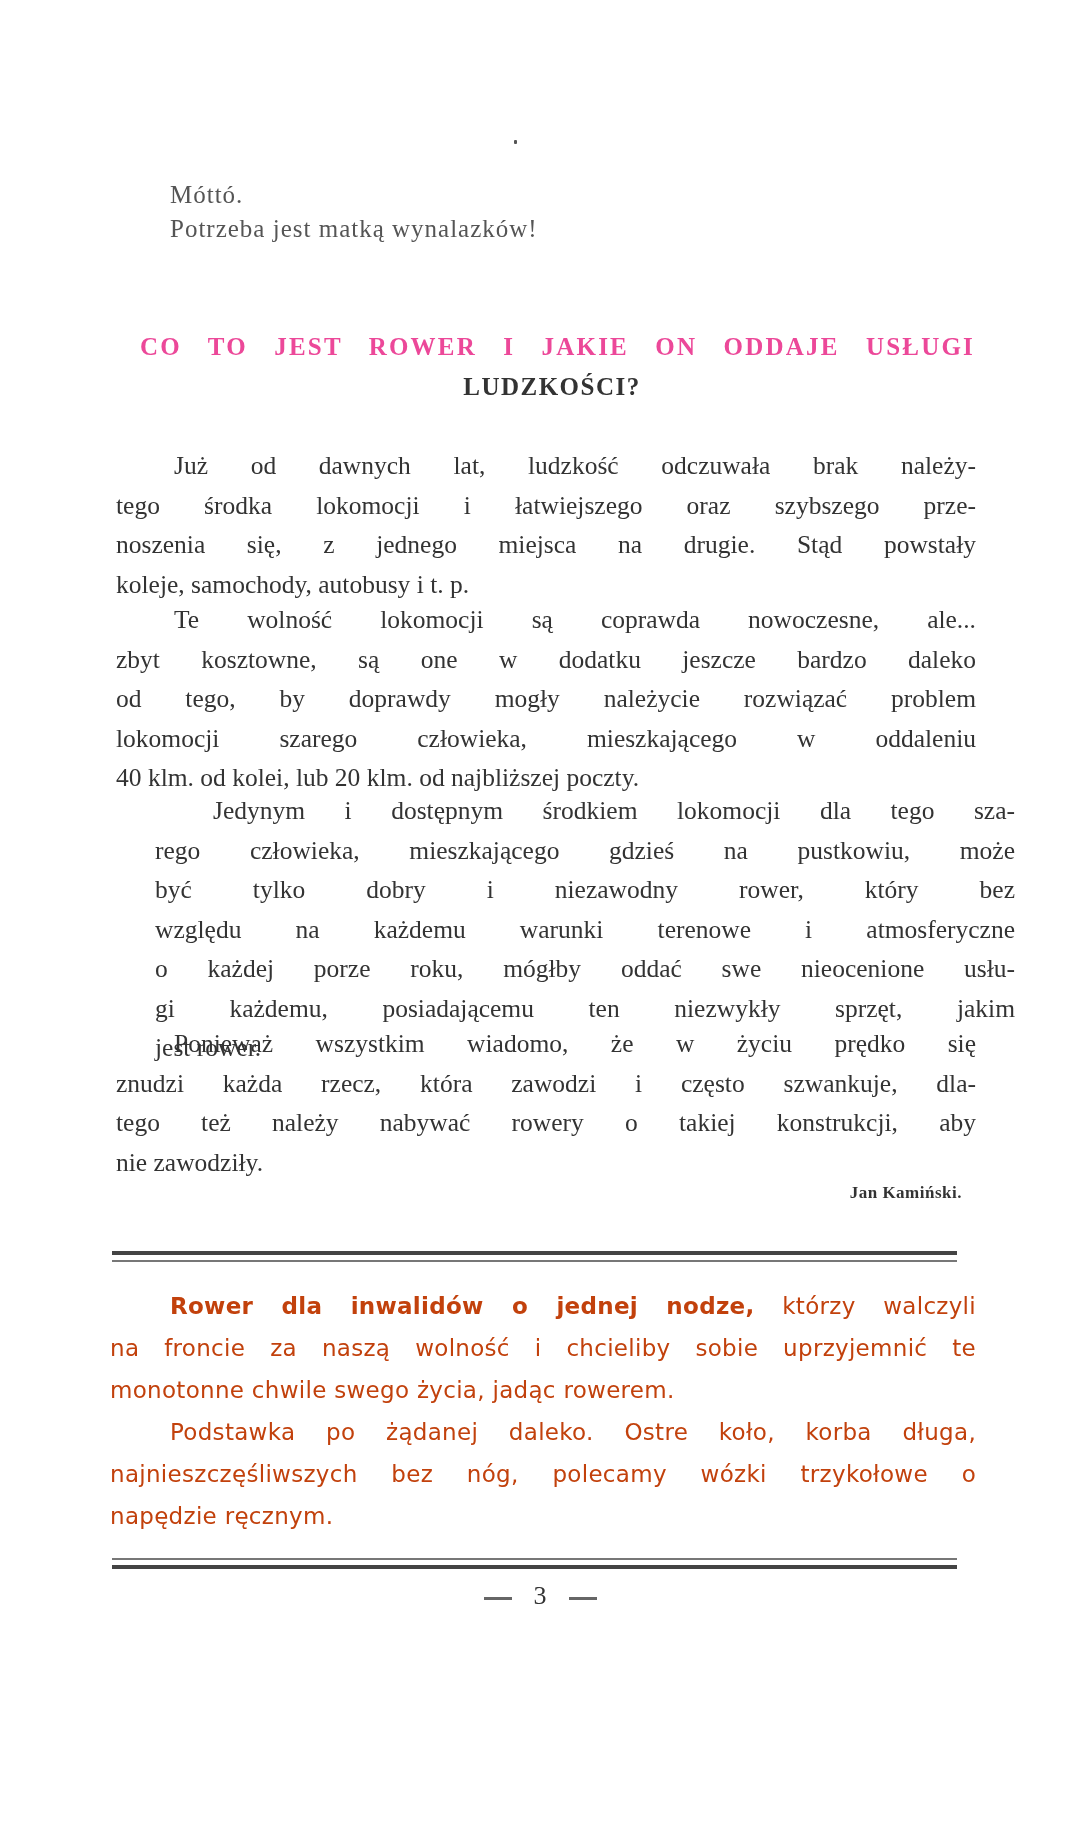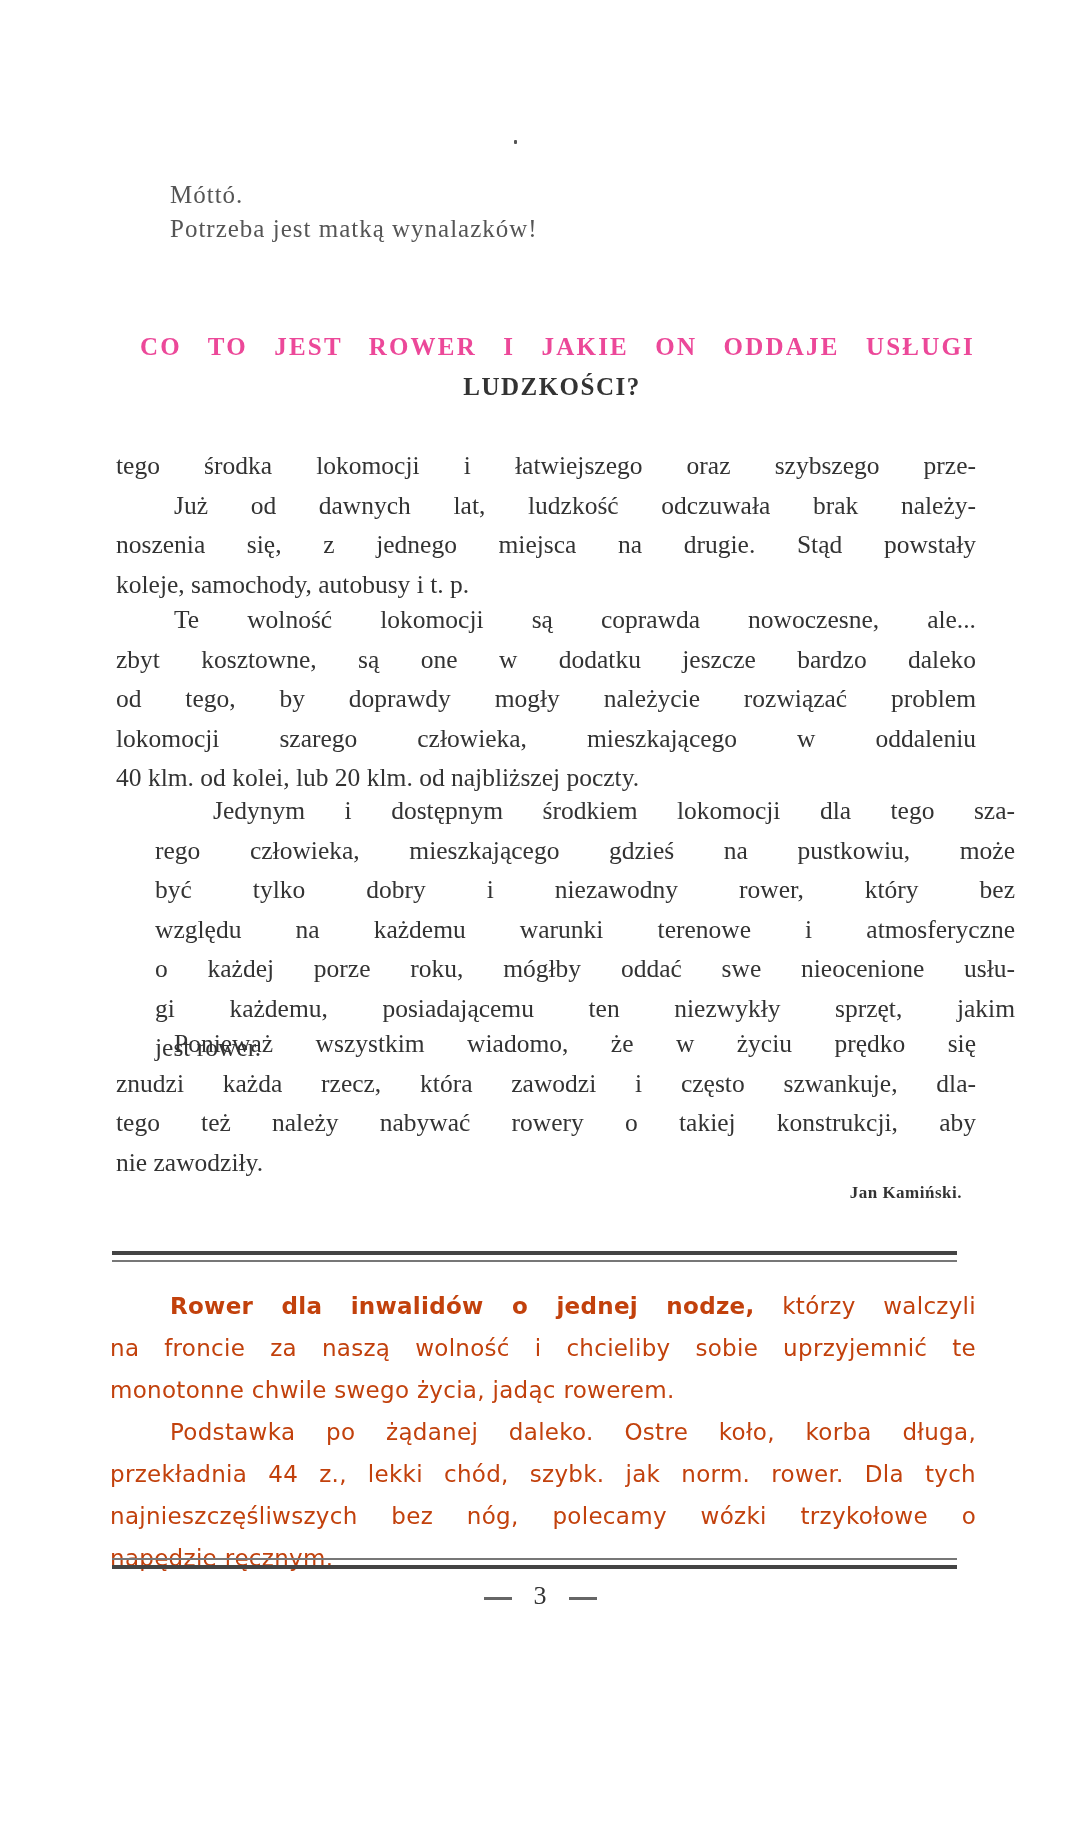--- a/index.html
+++ b/index.html
@@ -47,22 +47,22 @@
 
   <div class="motto">
     <span class="line">Móttó.</span>
     <span class="line">Potrzeba jest matką wynalazków!</span>
   </div>
 
   <div class="title">CO TO JEST ROWER I JAKIE ON ODDAJE USŁUGI</div>
   <div class="title2">LUDZKOŚCI?</div>
 
   <div class="body-text" style="top:446px;">
+    <span class="l indent">Już od dawnych lat, ludzkość odczuwała brak należy-</span>
     <span class="l">tego środka lokomocji i łatwiejszego oraz szybszego prze-</span>
-    <span class="l indent">Już od dawnych lat, ludzkość odczuwała brak należy-</span>
     <span class="l">noszenia się, z jednego miejsca na drugie. Stąd powstały</span>
     <span class="l last">koleje, samochody, autobusy i t. p.</span>
   </div>
 
   <div class="body-text" style="top:600px;">
     <span class="l indent">Te wolność lokomocji są coprawda nowoczesne, ale...</span>
     <span class="l">zbyt kosztowne, są one w dodatku jeszcze bardzo daleko</span>
     <span class="l">od tego, by doprawdy mogły należycie rozwiązać problem</span>
     <span class="l">lokomocji szarego człowieka, mieszkającego w oddaleniu</span>
     <span class="l last">40 klm. od kolei, lub 20 klm. od najbliższej poczty.</span>
@@ -88,21 +88,20 @@
   <div class="signature">Jan Kamiński.</div>
 
   <div class="rule thick" style="top:1251px;"></div>
   <div class="rule thin" style="top:1260px;"></div>
 
   <div class="ad" style="top:1285px;">
     <span class="l indent"><b>Rower dla inwalidów o jednej nodze,</b> <span>którzy walczyli</span></span>
     <span class="l">na froncie za naszą wolność i chcieliby sobie uprzyjemnić te</span>
     <span class="l last">monotonne chwile swego życia, jadąc rowerem.</span>
     <span class="l indent">Podstawka po żądanej daleko. Ostre koło, korba długa,</span>
-    <span class="l">przekładnia 44 z., lekki chód, szybk. jak norm. rower. Dla tych</span>
     <span class="l">najnieszczęśliwszych bez nóg, polecamy wózki trzykołowe o</span>
     <span class="l last">napędzie ręcznym.</span>
   </div>
 
   <div class="rule thin" style="top:1558px;"></div>
   <div class="rule thick" style="top:1565px;"></div>
 
   <div class="page-number">
     <span class="dash"></span><span>3</span><span class="dash"></span>
   </div>

